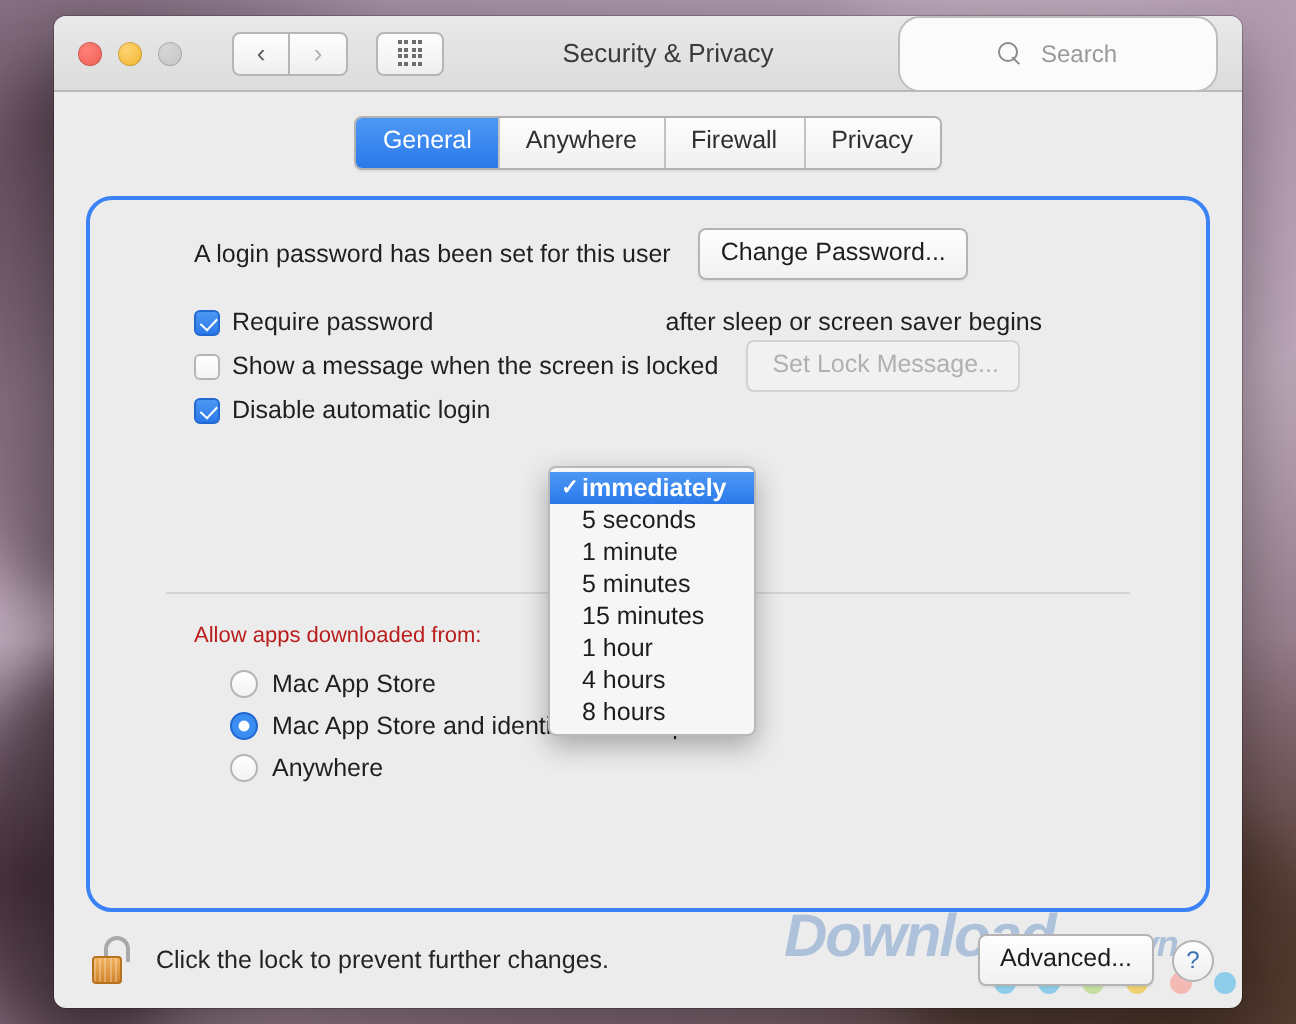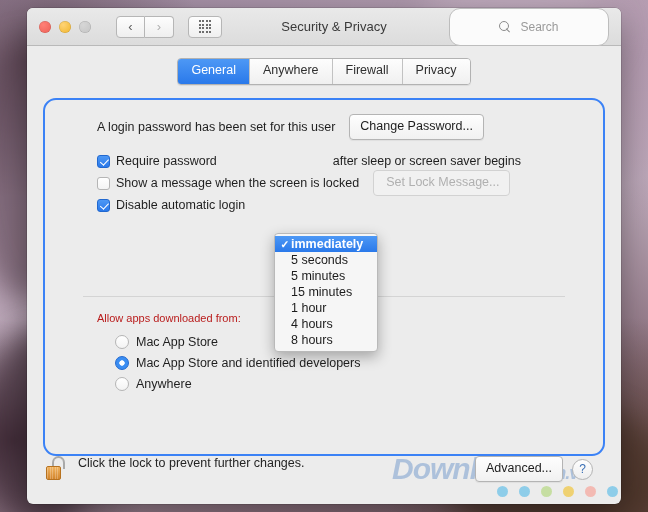--- a/index.html
+++ b/index.html
@@ -269,22 +269,22 @@
     border-color: #2168cf;
   }
   .radio-label { font-size: 12.5px; color: #1f1f1f; }
 
   
   .footer {
     position: absolute;
     left: 0; right: 0; bottom: 0;
     height: 48px;
     display: flex;
-    align-items: flex-start;
-    padding: 0 28px 0 18px;
+    align-items: center;
+    padding: 0 14px 0 18px;
     gap: 11px;
   }
   .lock {
     width: 22px; height: 24px; flex: none; position: relative;
   }
   .lock .shackle {
     position: absolute; left: 7px; top: 0;
     width: 13px; height: 13px;
     border: 2.4px solid #a9a9a9;
     border-bottom: none;
@@ -427,20 +427,24 @@
       </div>
 
       <div class="popup">
         <div class="popup-item selected">
           <span class="tick">✓</span>
           <span>immediately</span>
         </div>
         <div class="popup-item">
           <span class="tick"></span>
           <span>5 seconds</span>
+        </div>
+        <div class="popup-item">
+          <span class="tick"></span>
+          <span>1 minute</span>
         </div>
         <div class="popup-item">
           <span class="tick"></span>
           <span>5 minutes</span>
         </div>
         <div class="popup-item">
           <span class="tick"></span>
           <span>15 minutes</span>
         </div>
         <div class="popup-item">

